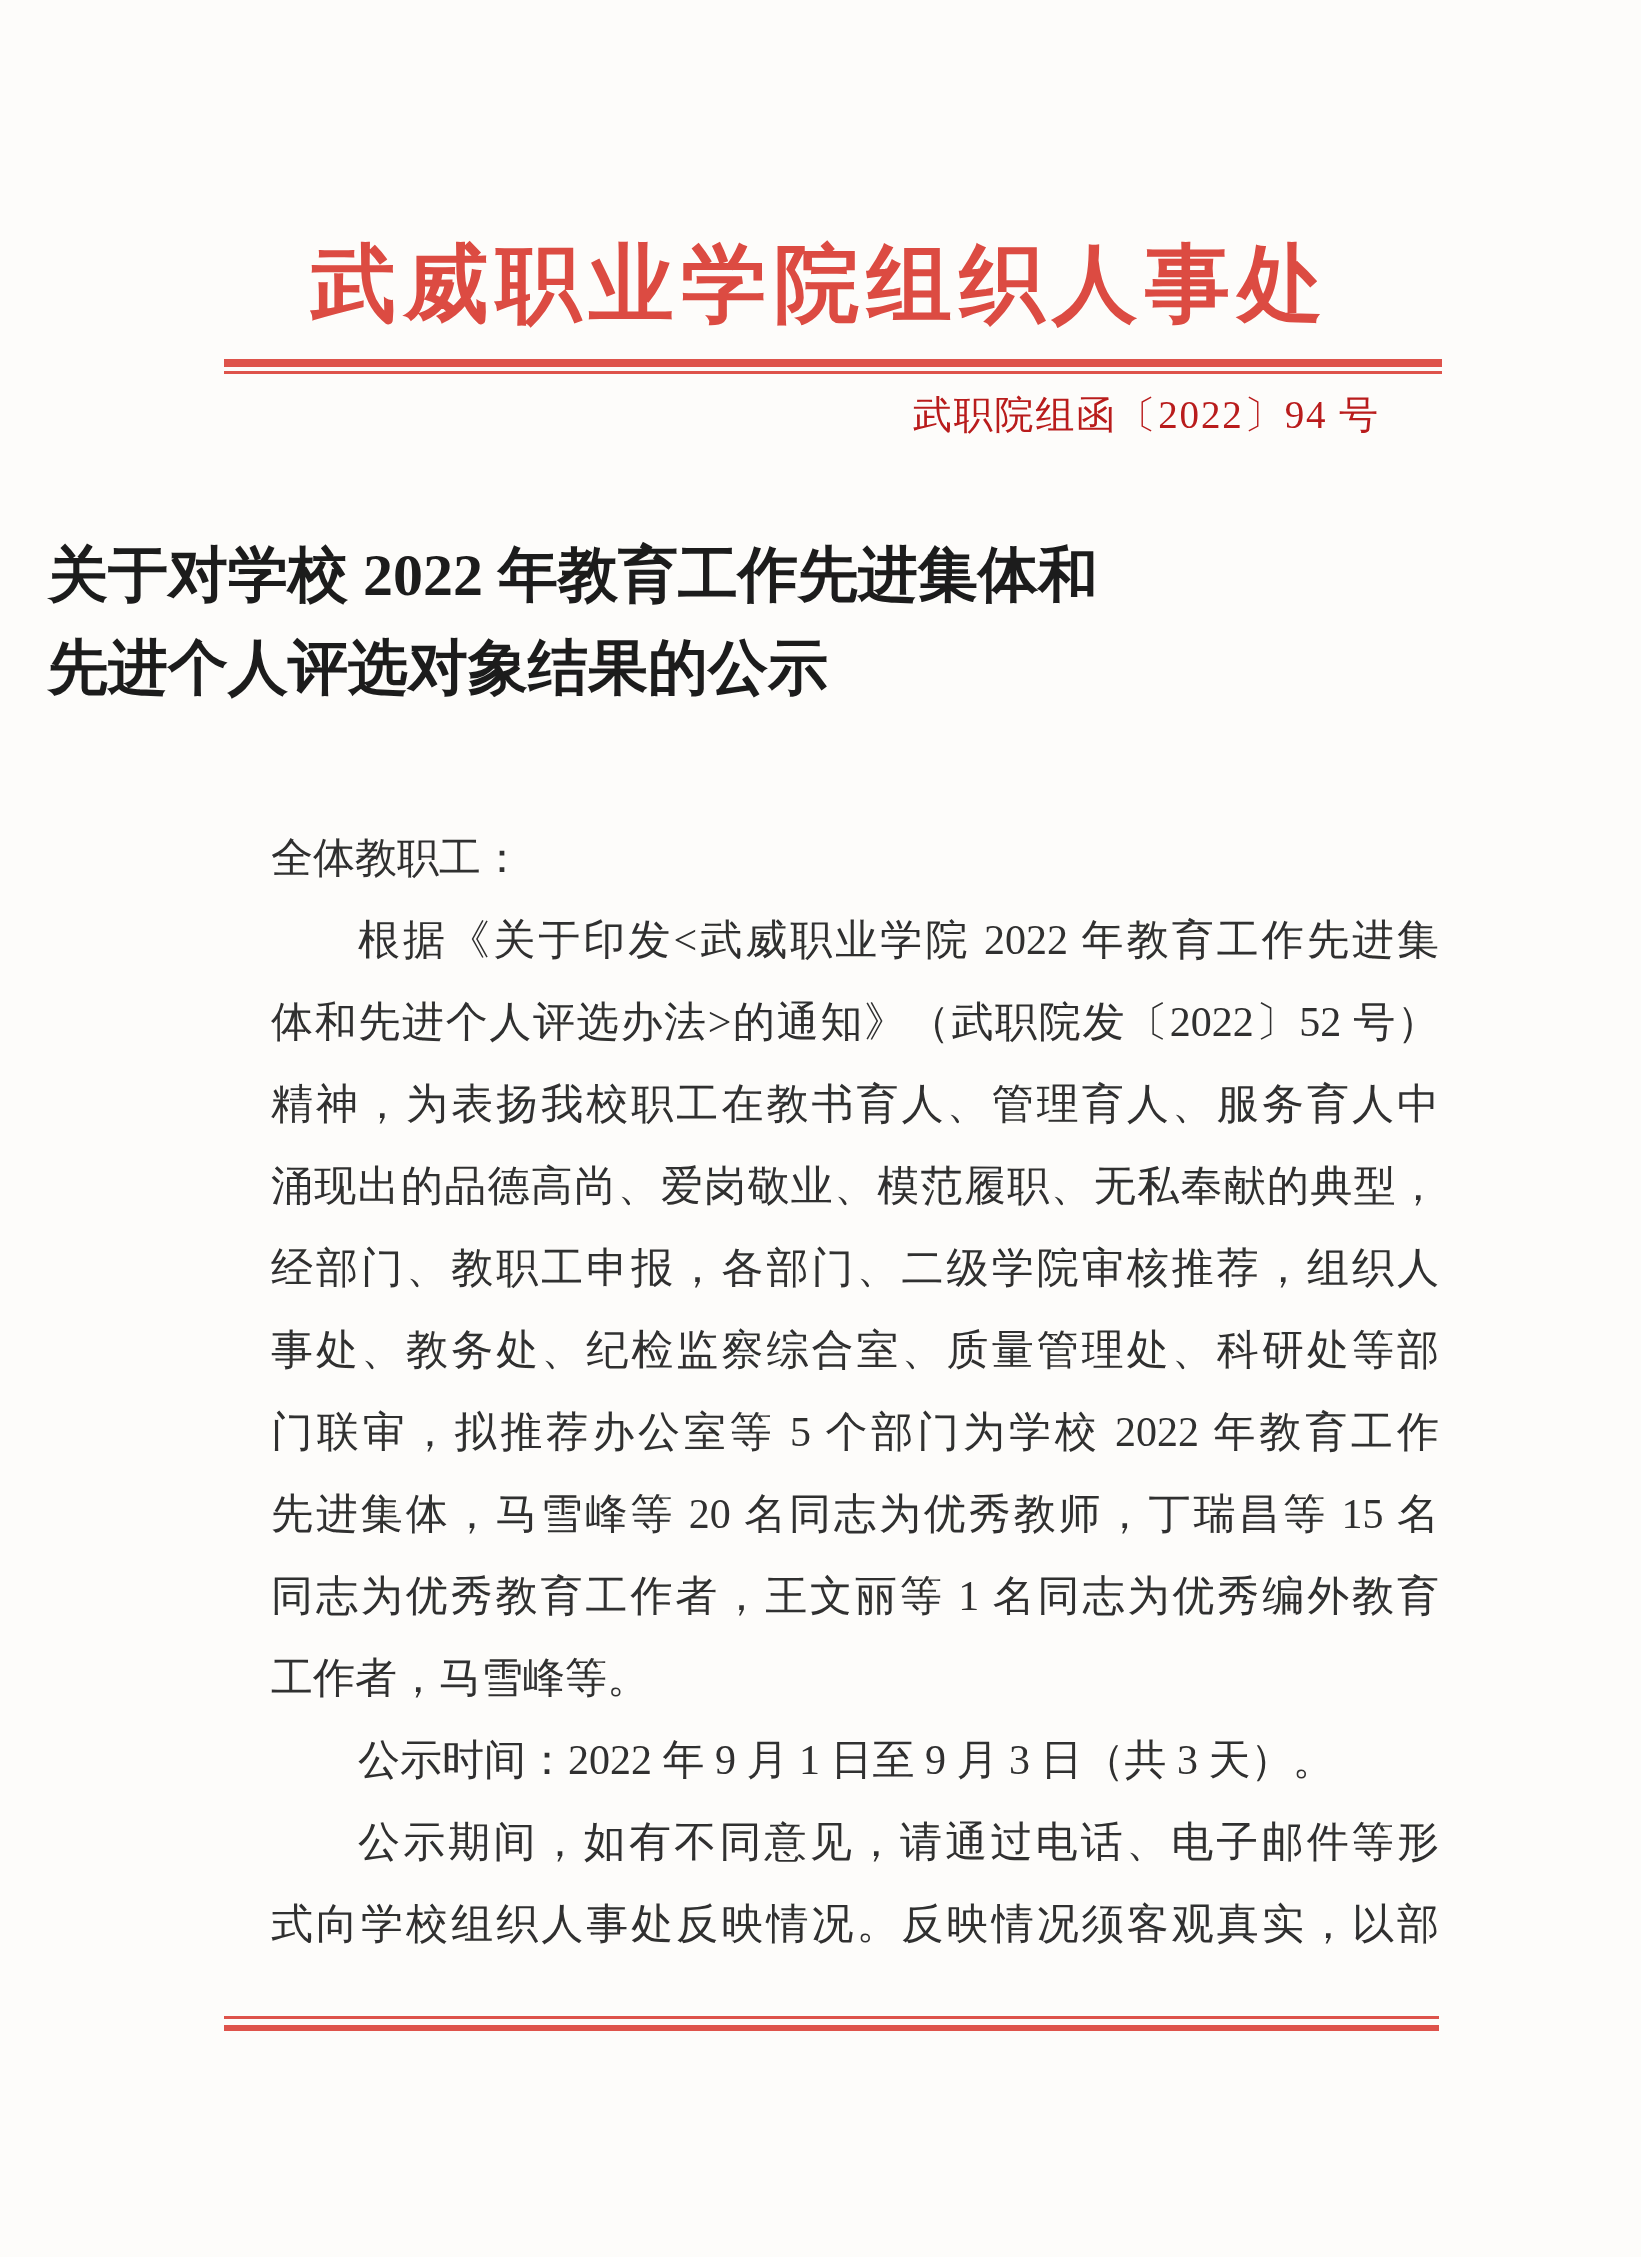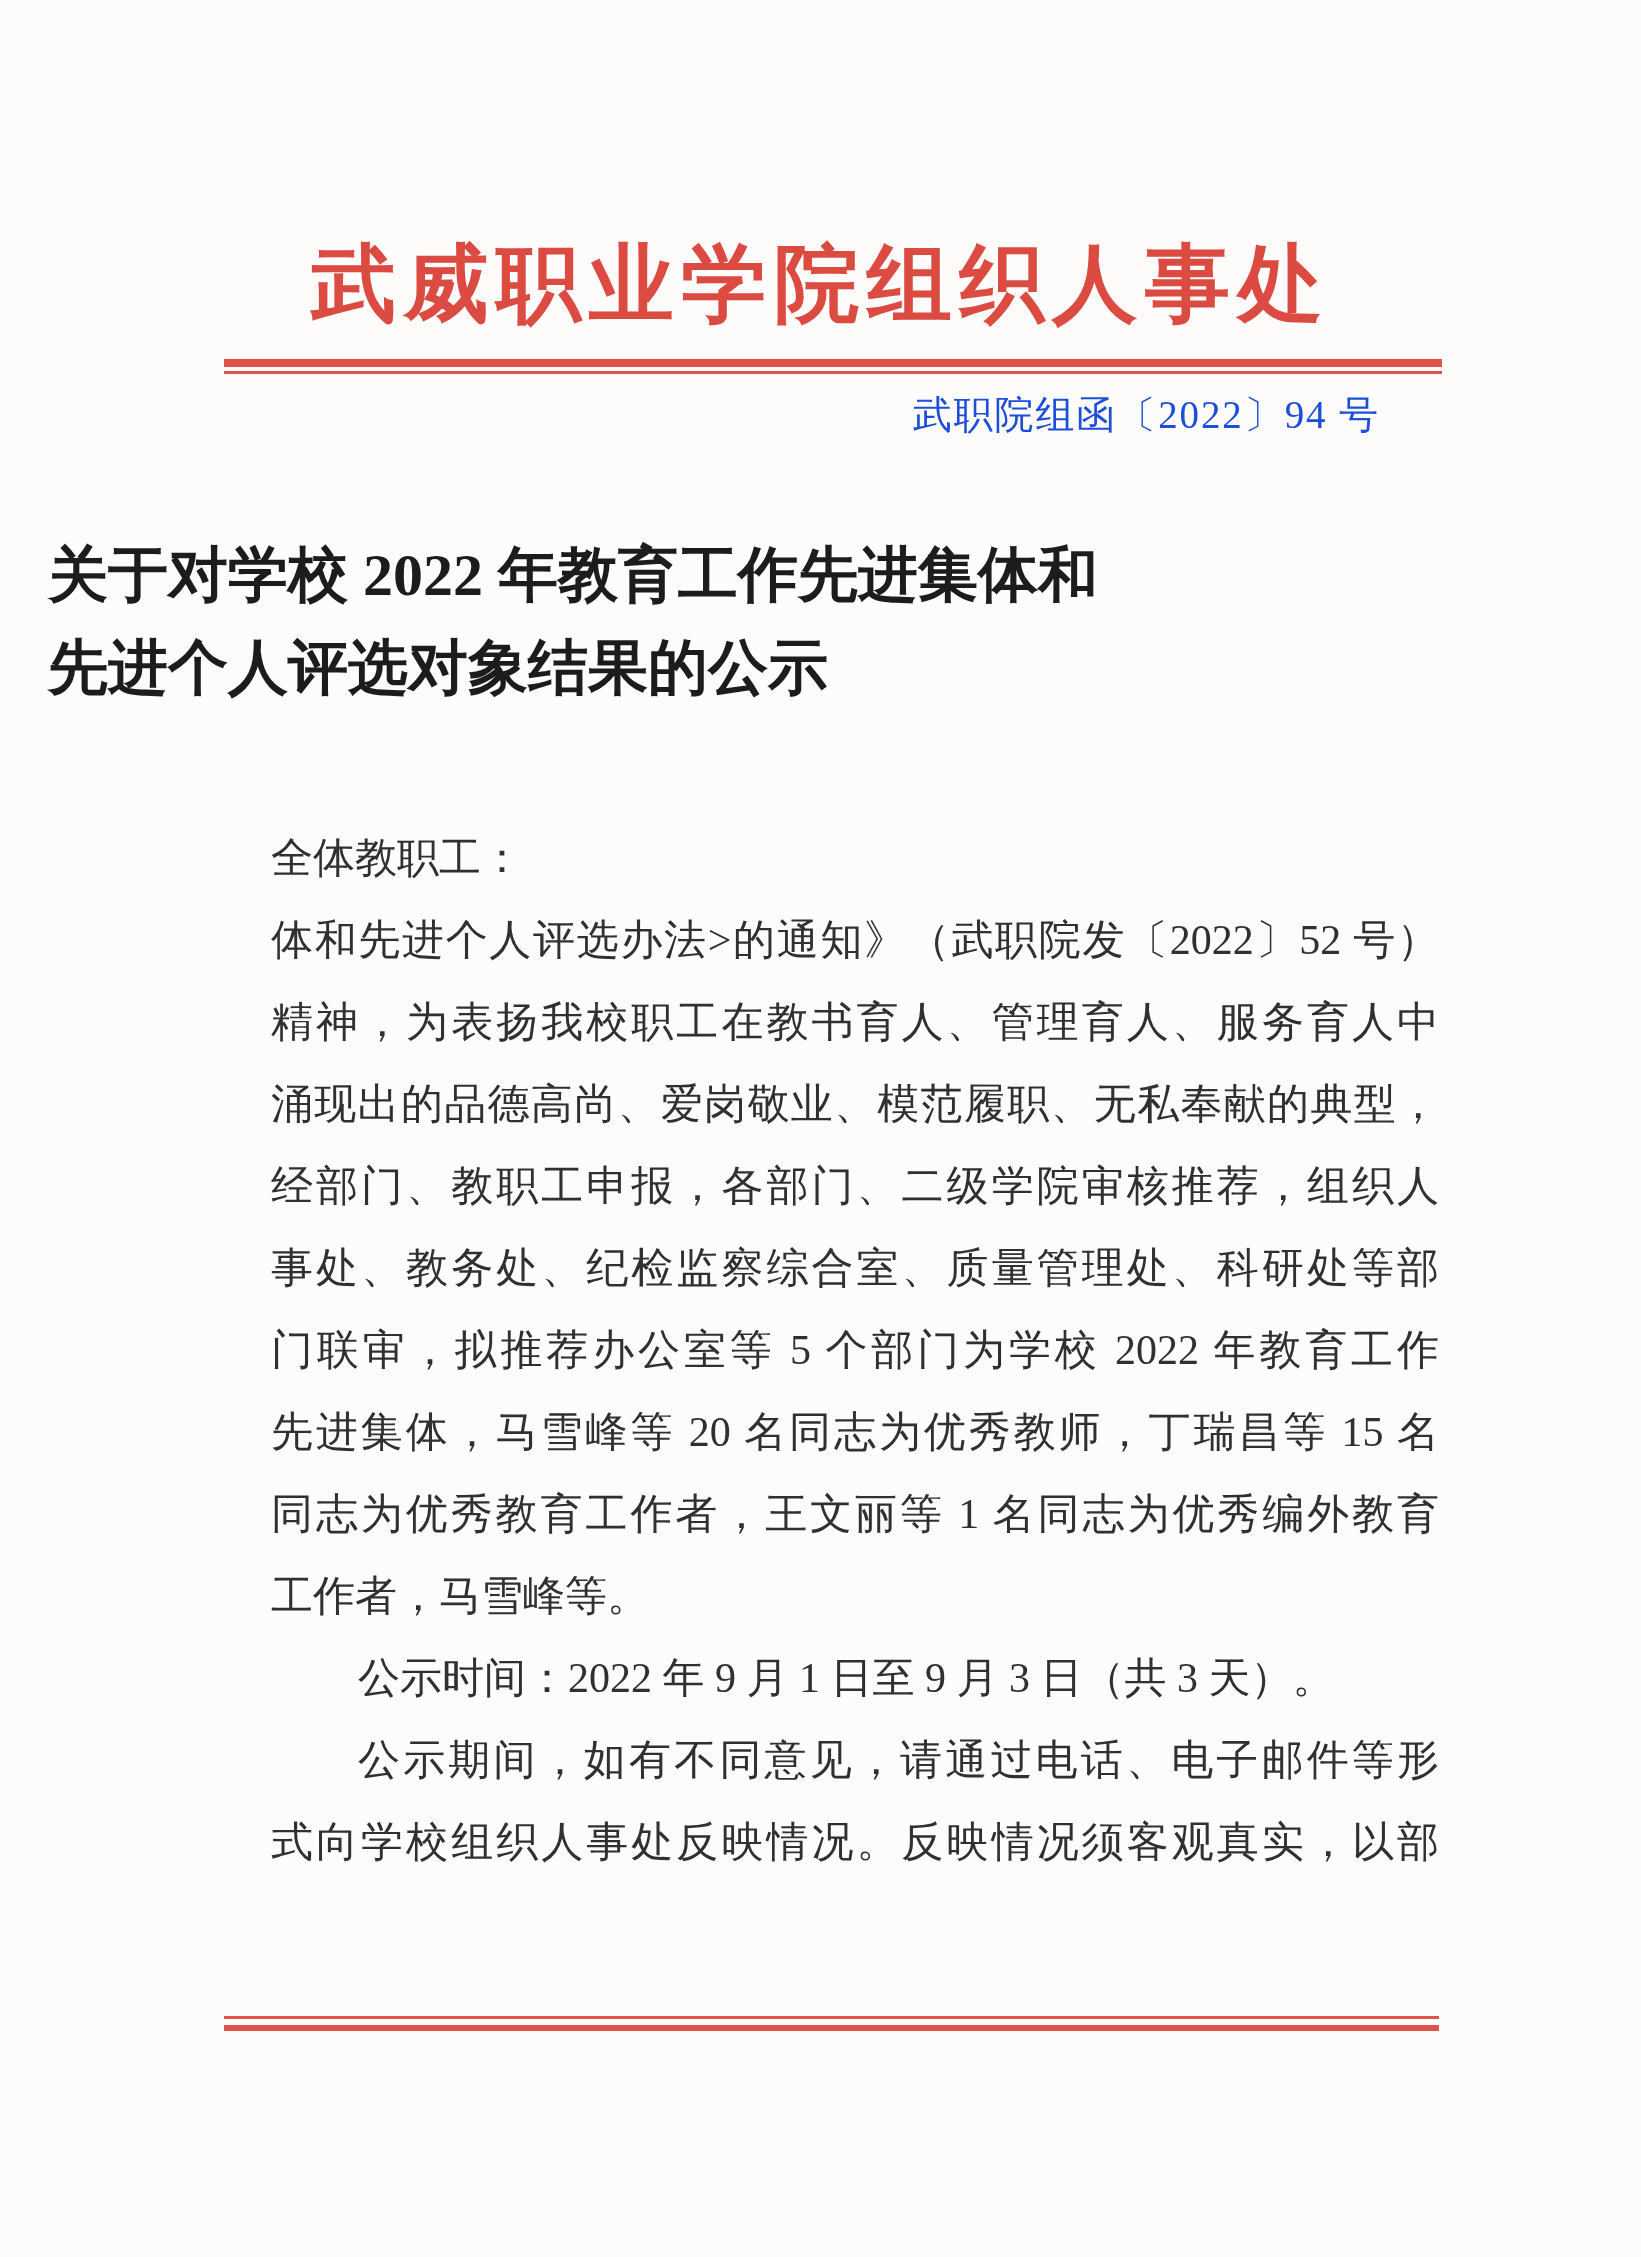--- a/index.html
+++ b/index.html
@@ -43,21 +43,21 @@
 
   
   .doc-number {
     position: absolute;
     top: 390px;
     left: 270px;
     width: 1110px;
     text-align: right;
     font-size: 39px;
     line-height: 50px;
-    color: #1d4ed8;
+    color: #b91c1c;
     letter-spacing: 1.9px;
   }
 
   
   .doc-title {
     position: absolute;
     top: 529px;
     left: 0;
     width: 100%;
     text-align: left;
@@ -114,20 +114,21 @@
 
   <div class="doc-number">武职院组函〔2022〕94 号</div>
 
   <div class="doc-title">
     <div>关于对学校 2022 年教育工作先进集体和</div>
     <div>先进个人评选对象结果的公示</div>
   </div>
 
   <div class="body-text">
     <div class="bline">全体教职工：</div>
+    <div class="bline indent fill">根据《关于印发&lt;武威职业学院 2022 年教育工作先进集</div>
     <div class="bline fill">体和先进个人评选办法&gt;的通知》（武职院发〔2022〕52 号）</div>
     <div class="bline fill">精神，为表扬我校职工在教书育人、管理育人、服务育人中</div>
     <div class="bline fill">涌现出的品德高尚、爱岗敬业、模范履职、无私奉献的典型，</div>
     <div class="bline fill">经部门、教职工申报，各部门、二级学院审核推荐，组织人</div>
     <div class="bline fill">事处、教务处、纪检监察综合室、质量管理处、科研处等部</div>
     <div class="bline fill">门联审，拟推荐办公室等 5 个部门为学校 2022 年教育工作</div>
     <div class="bline fill">先进集体，马雪峰等 20 名同志为优秀教师，丁瑞昌等 15 名</div>
     <div class="bline fill">同志为优秀教育工作者，王文丽等 1 名同志为优秀编外教育</div>
     <div class="bline">工作者，马雪峰等。</div>
     <div class="bline indent">公示时间：2022 年 9 月 1 日至 9 月 3 日（共 3 天）。</div>

